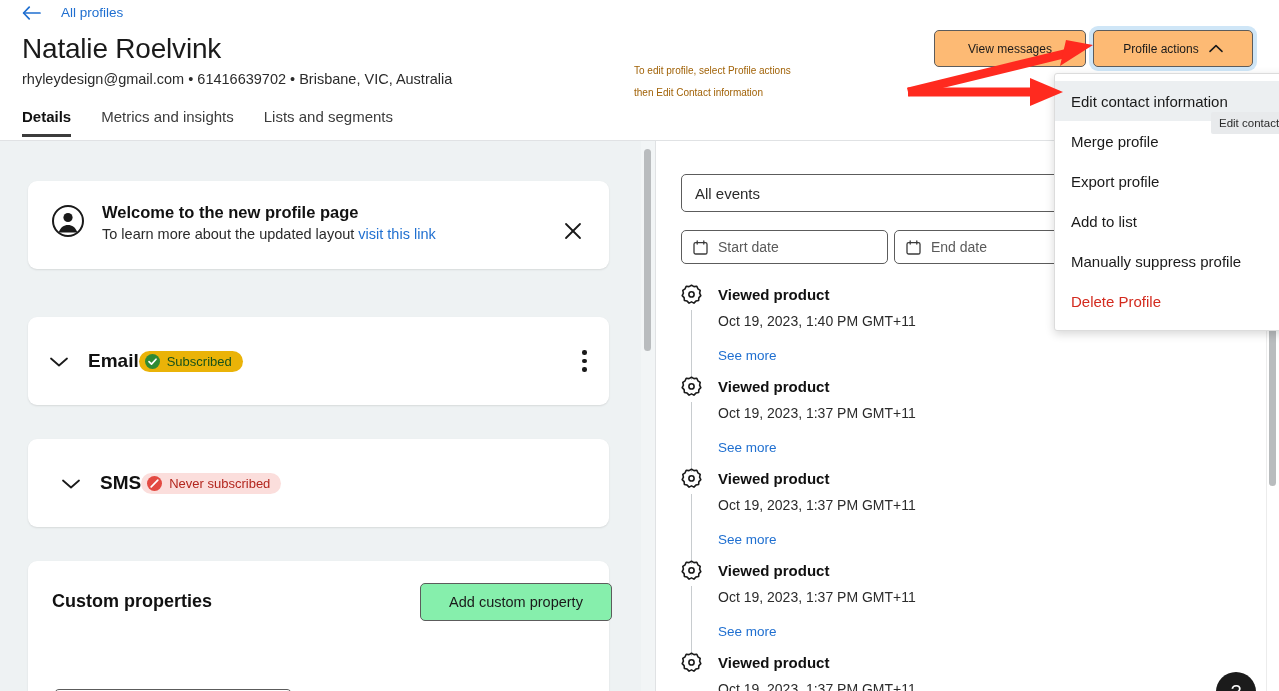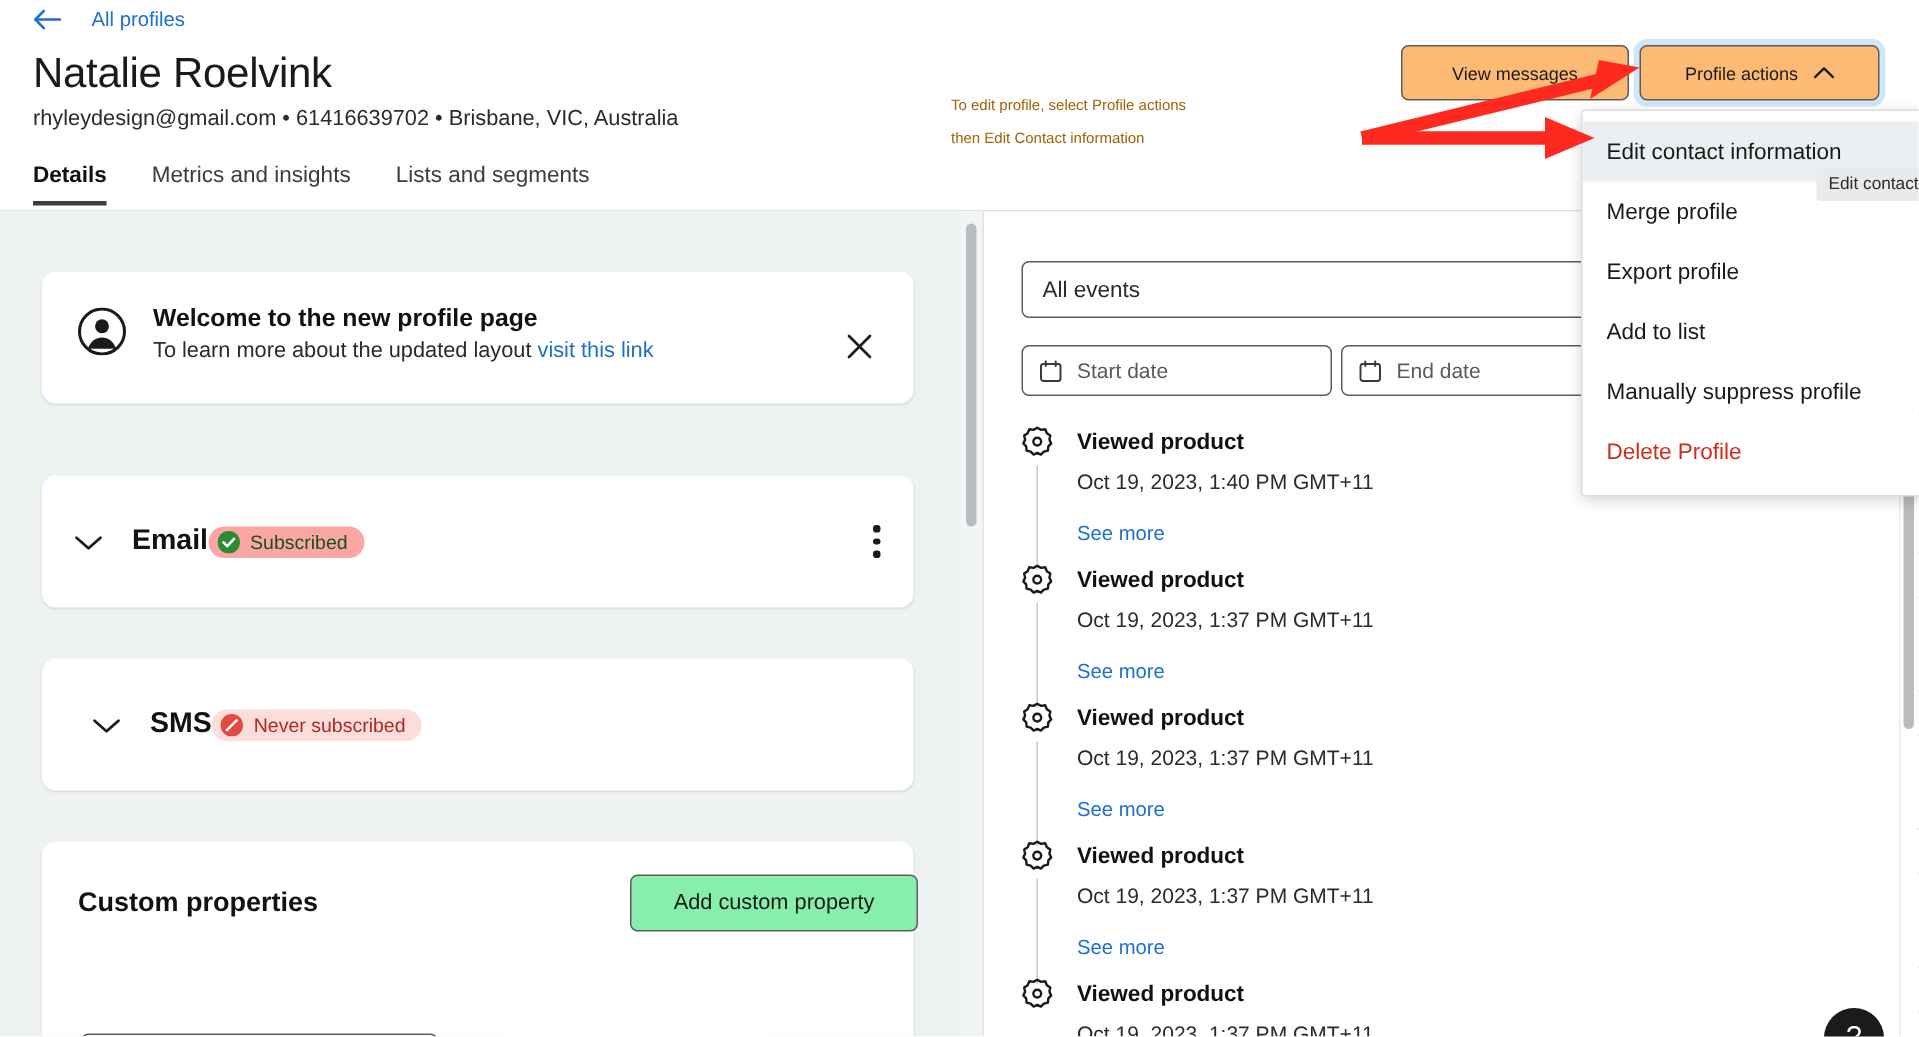--- a/index.html
+++ b/index.html
@@ -76,21 +76,21 @@
   .welcome-sub a { color: #1f6fd0; text-decoration: none; cursor: pointer; }
   .close-x { position: absolute; top: 41px; right: 27px; width: 18px; height: 18px; cursor: pointer; }
 
   #email-card { top: 176px; height: 88px; }
   #sms-card { top: 298px; height: 88px; padding-left: 12px; }
   .channel-row { display: flex; align-items: center; height: 88px; padding: 0 22px 0 20px; }
   .caret { width: 22px; height: 13px; margin-right: 18px; cursor: pointer; flex: 0 0 22px; }
   .channel-label { font-size: 19px; font-weight: 700; color: #111; }
   .badge { display: inline-flex; align-items: center; gap: 7px; border-radius: 12px; padding: 3px 11px 3px 6px;
            font-size: 13px; }
-  .badge.subscribed { background: #fca5a5; color: #17521a; justify-content: center; }
+  .badge.subscribed { background: #eab308; color: #17521a; justify-content: center; }
   .badge.never { background: #fbdedc; color: #b3261e; }
   .badge-dot { width: 15px; height: 15px; flex: 0 0 15px; }
   .kebab { margin-left: auto; width: 5px; display: flex; flex-direction: column; gap: 4px; cursor: pointer; }
   .kebab i { width: 4.5px; height: 4.5px; border-radius: 50%; background: #1a1a1a; display: block; }
 
   #custom-props-card { top: 420px; height: 180px; }
   .cp-title { position: absolute; top: 30px; left: 24px; font-size: 18px; font-weight: 700; color: #111; }
   .cp-add-btn { position: absolute; top: 22px; left: 392px; width: 192px; height: 38px;
                 border: 1px solid #5c5c5c; border-radius: 5px; background: #86efac; font-size: 14.5px;
                 color: #1a1a1a; cursor: pointer; font-family: "Liberation Sans", sans-serif; }

